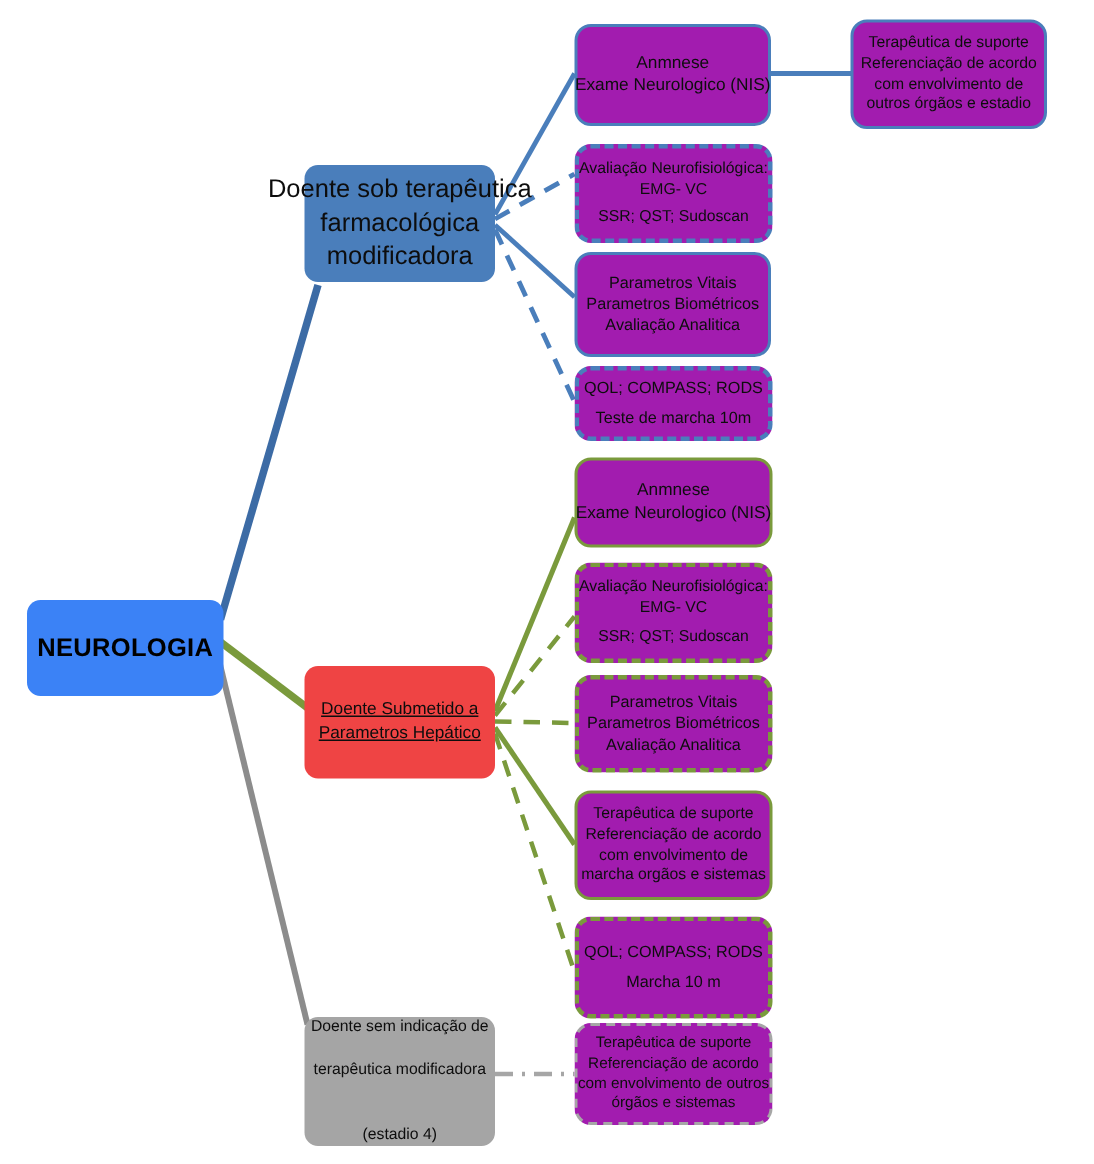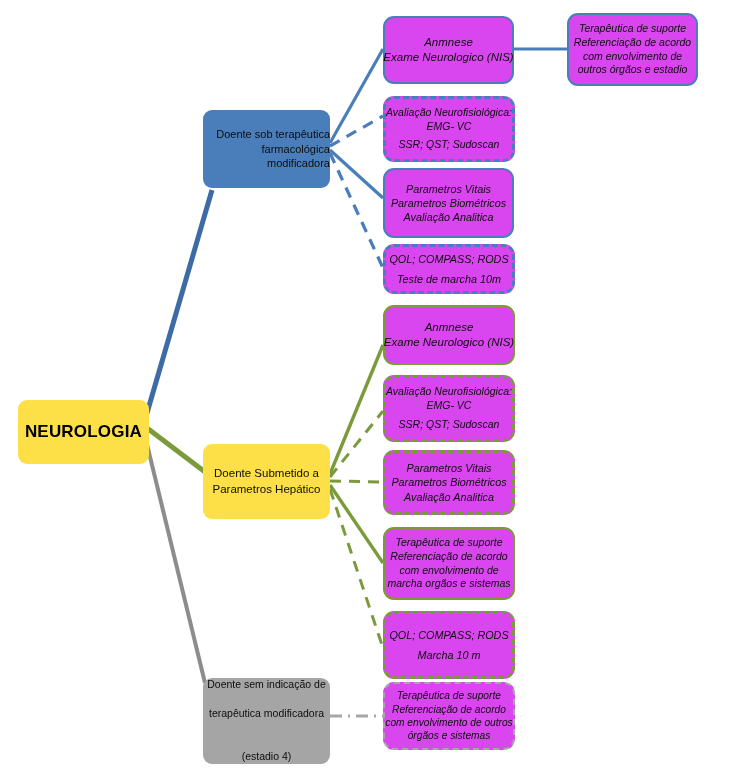--- a/index.html
+++ b/index.html
@@ -15,34 +15,33 @@
     position:absolute;
     box-sizing:border-box;
     display:flex;flex-direction:column;
     align-items:center;justify-content:center;
     text-align:center;
     border-radius:10px;
     z-index:3;
   }
   .node .ln{display:block;line-height:1.32;white-space:nowrap;}
   .root{
-    background:#fde047;
+    background:#3b82f6;
     color:#000000;
     font-size:17px;font-weight:bold;
     border-radius:9px;
     letter-spacing:.2px;
   }
-  .cat-blue{background:#4a7ebb;color:#0d0d0d;font-size:11px;border-radius:9px;align-items:flex-end;}
-  .cat-green{background:#fde047;color:#0d0d0d;font-size:11.5px;border-radius:9px;}
+  .cat-blue{background:#4a7ebb;color:#0d0d0d;font-size:17px;border-radius:9px;}
+  .cat-green{background:#ef4444;color:#0d0d0d;font-size:11.5px;border-radius:9px;text-decoration:underline;}
   .cat-gray{background:#a5a5a5;color:#0d0d0d;font-size:11.5px;border-radius:9px;}
   .leaf{
-    background:#d946ef;
+    background:#a21caf;
     color:#0d0d0d;
     font-size:11.5px;
-    font-style:italic;
   }
   .leaf.solid-blue{border:2.5px solid #4a7ebb;border-radius:11px;}
   .leaf.dashed-blue{border:3px dashed #4a7ebb;border-radius:11px;}
   .leaf.solid-green{border:2.5px solid #7a9a3c;border-radius:11px;}
   .leaf.dashed-green{border:3px dashed #7a9a3c;border-radius:11px;}
   .leaf.dashdot-gray{
     border:2.5px dashed #a6a6a6;border-radius:11px;
   }
   .gap{height:5px;}
 </style>

